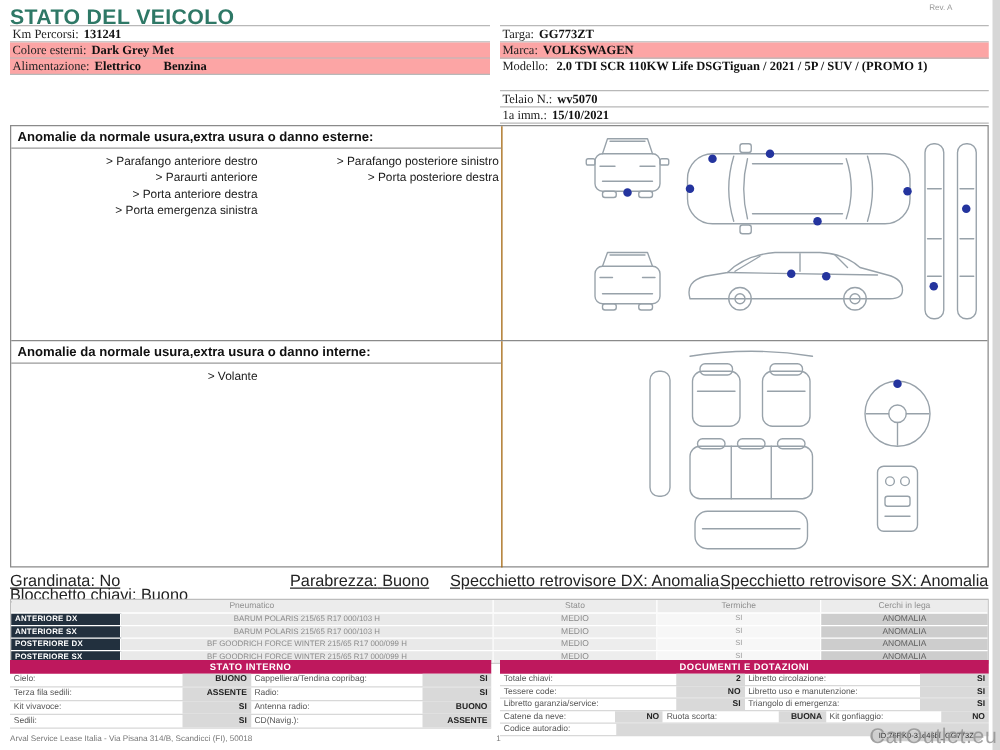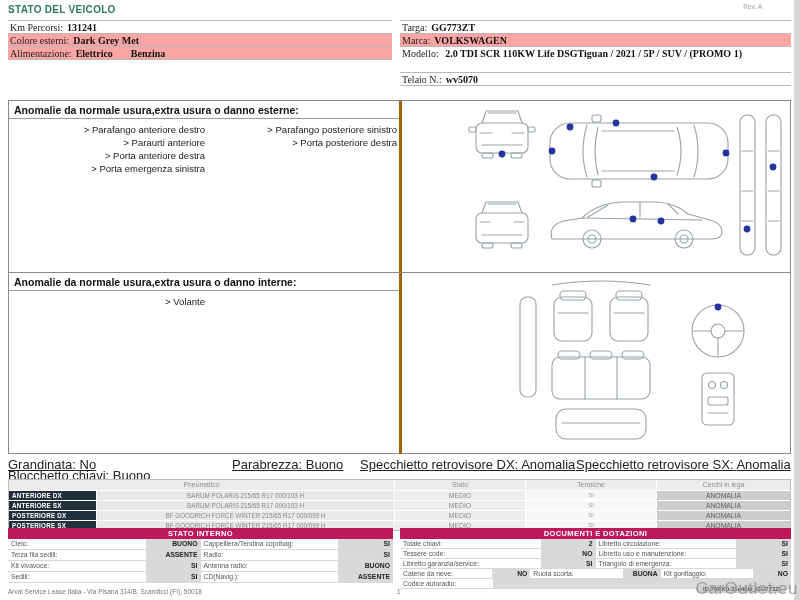--- a/index.html
+++ b/index.html
@@ -1,37 +1,37 @@
 <!DOCTYPE html>
 <html><head>
 <meta charset="utf-8">
 <style>
   html,body{margin:0;padding:0;}
   .page{position:relative;width:800px;height:600px;background:#ffffff;overflow:hidden;
         font-family:"Liberation Sans",sans-serif;color:#222;}
   
-  .title{position:absolute;left:8px;top:4px;font-size:10px;font-weight:bold;color:#2e7866;letter-spacing:.3px;}
+  .title{position:absolute;left:8px;top:4px;font-size:17px;font-weight:bold;color:#2e7866;letter-spacing:.3px;}
   .rev{position:absolute;right:38px;top:3px;font-size:6.5px;color:#999;}
   
   .info-table{position:absolute;top:20px;border-top:1px solid #b8b8b8;font-family:Liberation Serif, serif;}
   .info-left{left:8px;width:384px;}
   .info-right{left:400px;width:391px;}
   .irow{display:flex;align-items:center;min-height:13px;border-bottom:1px solid #b8b8b8;
         font-size:10px;padding:0 2px;box-sizing:border-box;}
   .irow .lbl{margin-right:4px;white-space:nowrap;}
   .irow .val{font-weight:bold;color:#111;}
   .irow.shaded{background:#fca5a5;}
   .irow.tall{display:block;line-height:12px;padding:1px 2px;min-height:26px;}
   .irow .gap{margin-left:18px;}
   
   .main-box{position:absolute;left:8px;top:100px;width:783px;height:354px;border:1px solid #8a8a8a;box-sizing:border-box;}
   .section{display:flex;}
   .sec-ext{height:171px;border-bottom:1px solid #8a8a8a;}
   .sec-int{height:181px;}
-  .text-cell{width:393px;border-right:3px solid #a16207;box-sizing:border-box;}
+  .text-cell{width:393px;border-right:1px solid #a16207;box-sizing:border-box;}
   .sec-header{font-size:10.5px;font-weight:bold;color:#111;padding:3px 5px 2px;border-bottom:1px solid #9a9a9a;}
   .itemcols{display:flex;padding:4px 2px 0 4px;}
   .itemcols ul{list-style:none;margin:0;padding:0;width:50%;}
   .itemcols li{font-size:9.5px;line-height:13px;color:#1a1a1a;text-align:right;}
   .itemcols li::before{content:"> ";}
   .diagram-cell{flex:1;position:relative;overflow:hidden;}
   .diagram-cell svg{position:absolute;left:0;top:0;}
   
   .sline{position:absolute;font-size:13px;color:#222;white-space:nowrap;text-decoration:underline;}
   
@@ -98,20 +98,24 @@
       <span class="lbl">Marca:</span>
       <span class="val">VOLKSWAGEN</span>
     </div>
     <div class="irow tall">
       <span class="lbl">Modello:</span>
       <span class="val">2.0 TDI SCR 110KW Life DSGTiguan / 2021 / 5P / SUV / (PROMO 1)</span>
     </div>
     <div class="irow">
       <span class="lbl">Telaio N.:</span>
       <span class="val">wv5070</span>
+    </div>
+    <div class="irow">
+      <span class="lbl">1a imm.:</span>
+      <span class="val">15/10/2021</span>
     </div>
   </div>
 
   <div class="main-box">
 
     <div class="section sec-ext">
       <div class="text-cell">
         <div class="sec-header">Anomalie da normale usura,extra usura o danno esterne:</div>
         <div class="itemcols">
           <ul>

